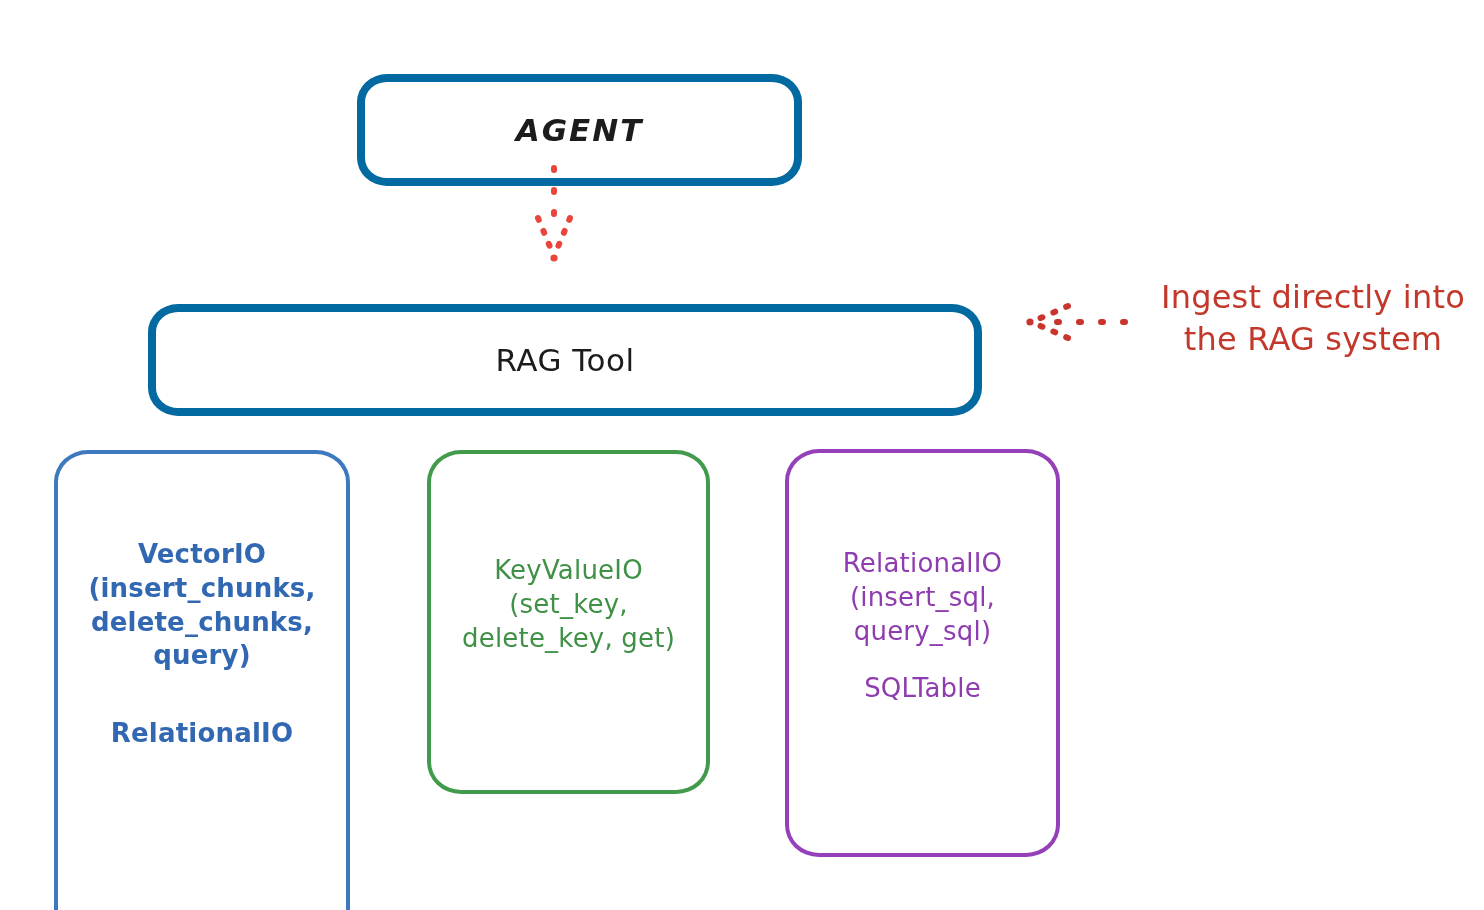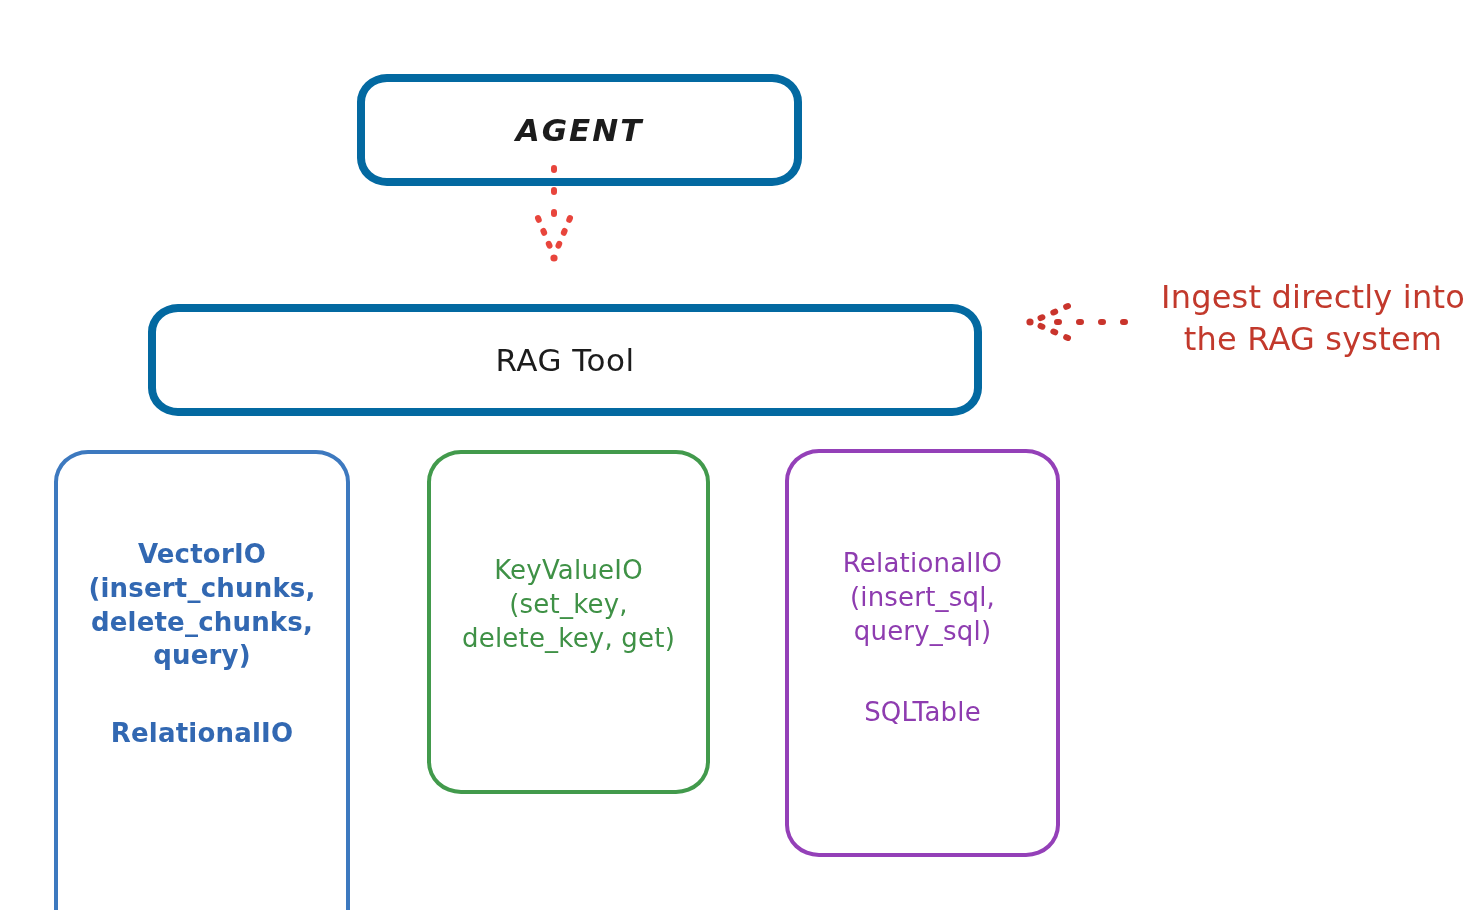--- a/index.html
+++ b/index.html
@@ -93,21 +93,21 @@
   #keyvalue-box .api-block   { margin-top: 100px; }
   #keyvalue-box .index-block { margin-top: 48px; }
 
   #relational-box {
     left: 785px; top: 449px; width: 275px; height: 408px;
     border-color: #9440b8;
   }
   #relational-box .api-block,
   #relational-box .index-block { color: #8e3cb0; }
   #relational-box .api-block   { margin-top: 94px; }
-  #relational-box .index-block { margin-top: 48px; }
+  #relational-box .index-block { margin-top: 24px; }
 
   
   #arrows {
     position: absolute;
     left: 0; top: 0;
     width: 1484px;
     height: 910px;
     pointer-events: none;
   }
 

